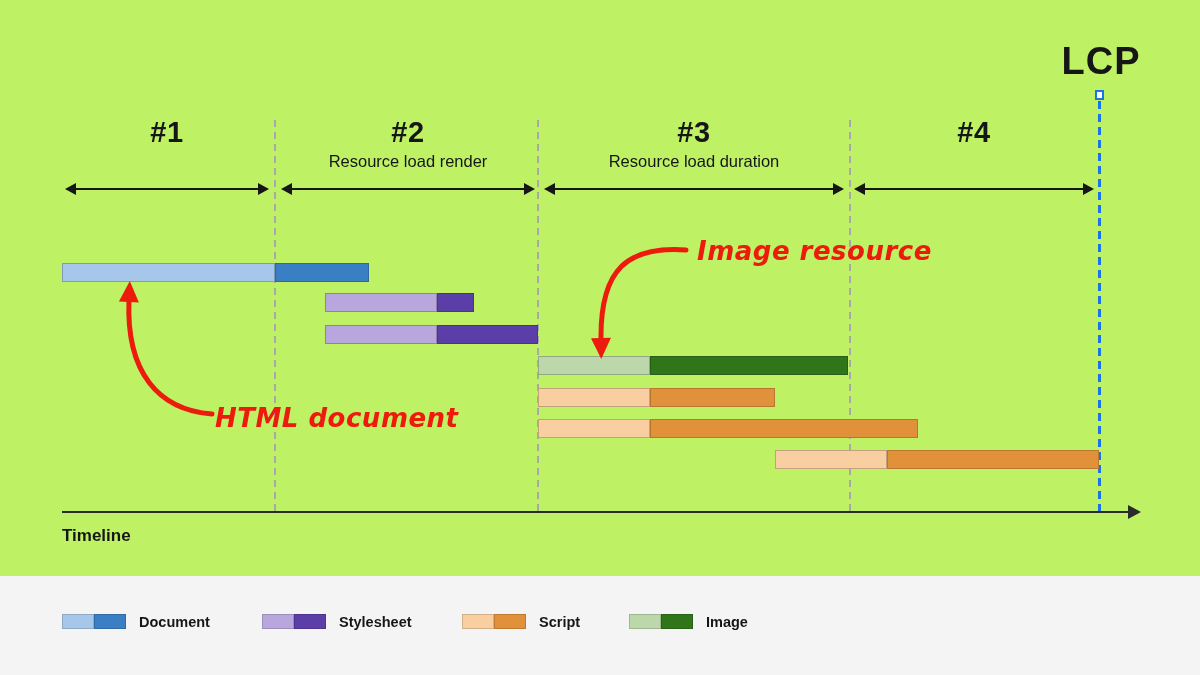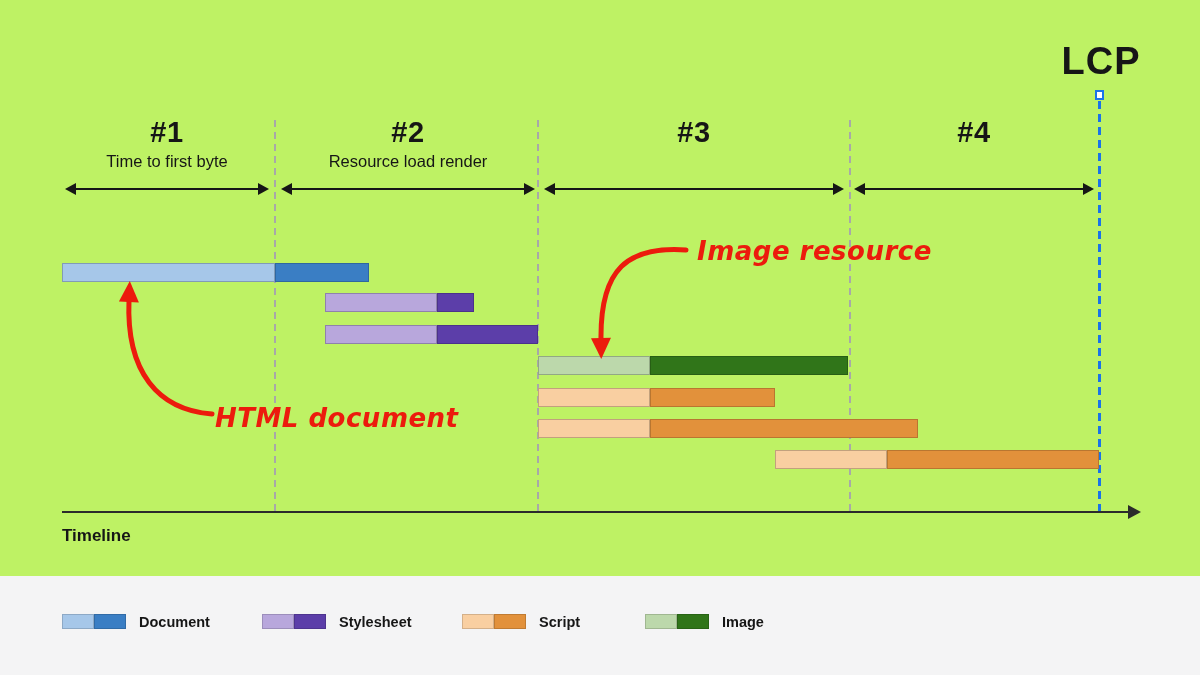--- a/index.html
+++ b/index.html
@@ -62,28 +62,28 @@
       <div class="vdash" style="left: 537px; top: 120px; height: 392px;"></div>
       <div class="vdash" style="left: 849px; top: 120px; height: 392px;"></div>
     </div>
 
   <div class="lcp-title">LCP</div>
   <div class="lcp-square" style="left:1095px;top:90px;"></div>
   <div class="vdash-blue" style="left:1098px;top:101px;height:411px;"></div>
 
   <div class="section" style="left:17px;">
     <div class="sec-num">#1</div>
-    <div class="sec-label">Time to first byte</div>
   </div>
   <div class="section" style="left:258px;">
     <div class="sec-num">#2</div>
     <div class="sec-label">Resource load render</div>
   </div>
   <div class="section" style="left:544px;">
     <div class="sec-num">#3</div>
+    <div class="sec-label">Resource load duration</div>
   </div>
   <div class="section" style="left:824px;">
     <div class="sec-num">#4</div>
   </div>
 
   <div class="darrow" style="left:67px;width:200px;"></div>
   <div class="darrow" style="left:283px;width:250px;"></div>
   <div class="darrow" style="left:546px;width:296px;"></div>
   <div class="darrow" style="left:856px;width:236px;"></div>
 
@@ -131,20 +131,20 @@
       <div class="legend-item" style="left: 262px;">
         <div class="swatch stylesheet light"></div>
         <div class="swatch stylesheet dark"></div>
         <span class="legend-label">Stylesheet</span>
       </div>
       <div class="legend-item" style="left: 462px;">
         <div class="swatch script light"></div>
         <div class="swatch script dark"></div>
         <span class="legend-label">Script</span>
       </div>
-      <div class="legend-item" style="left: 645px;">
+      <div class="legend-item" style="left: 629px;">
         <div class="swatch image light"></div>
         <div class="swatch image dark"></div>
         <span class="legend-label">Image</span>
       </div>
     </div>
 
 </div>
 
 </body></html>

